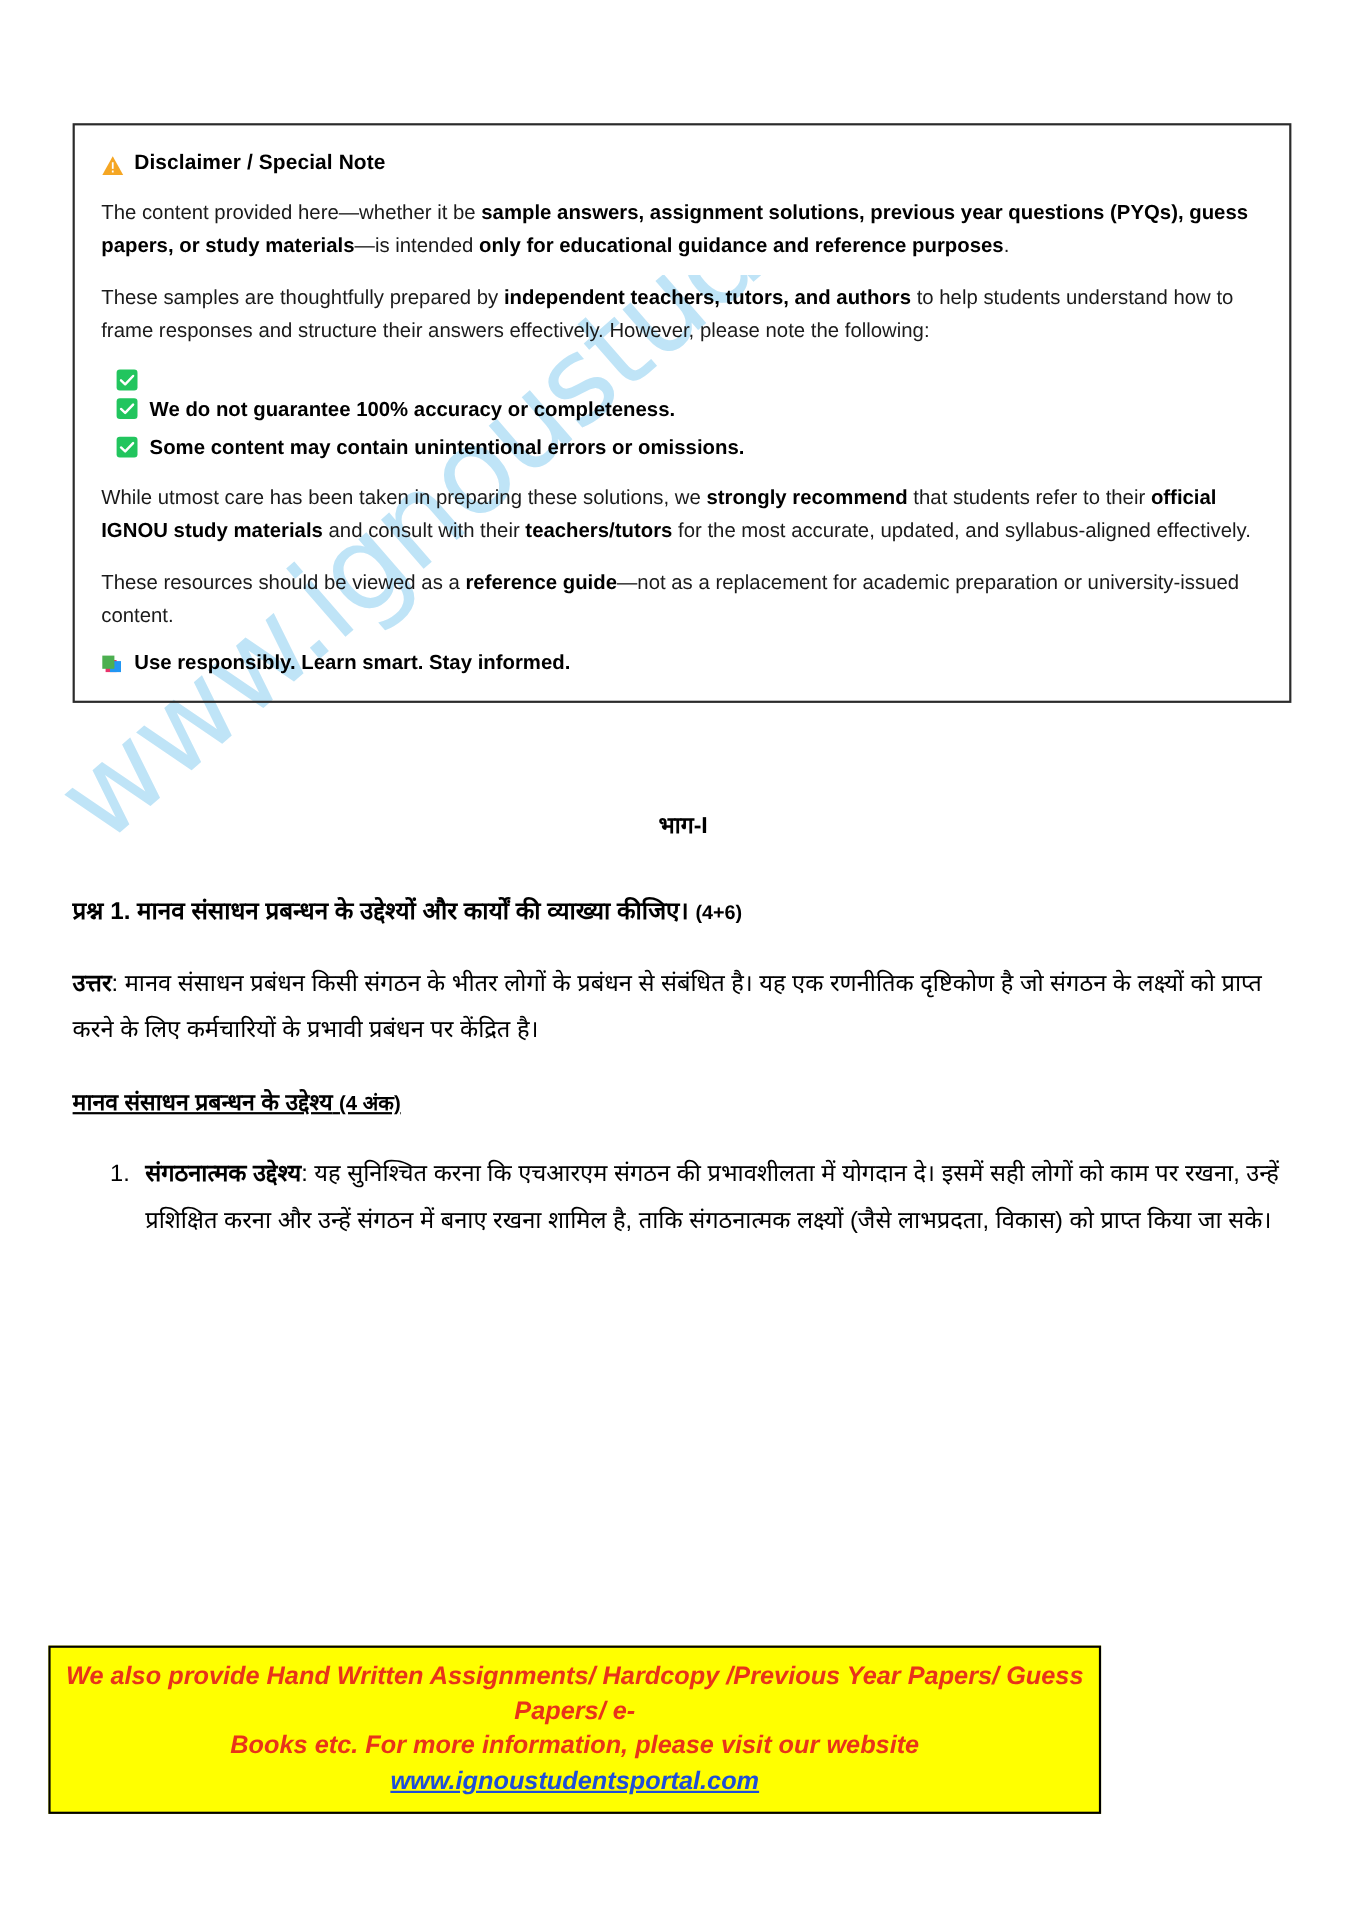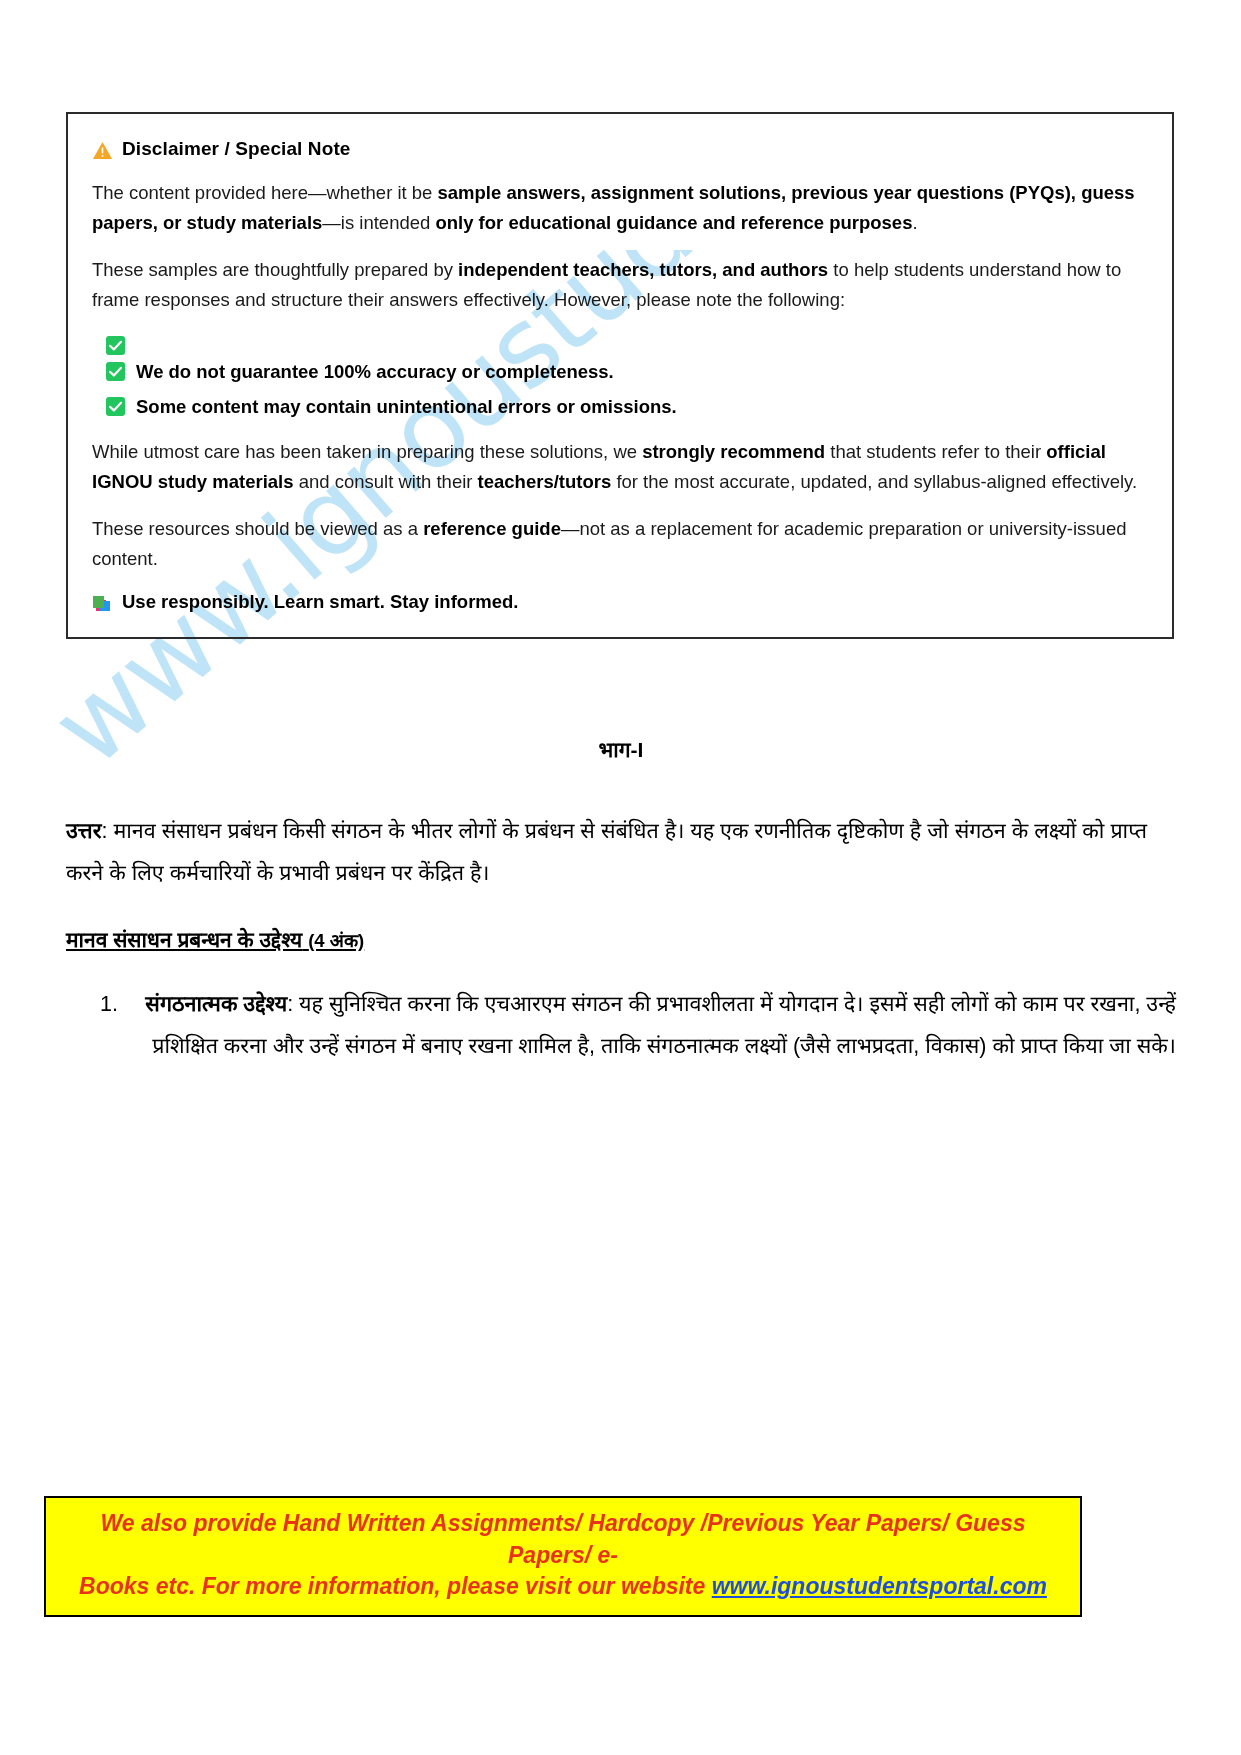--- a/index.html
+++ b/index.html
@@ -160,35 +160,34 @@
     line-height: 1.6;
     margin: 0 0 28px 0;
     text-decoration: underline;
   }
   .sub-heading .small {
     font-size: 18.5px;
   }
   .num-list {
     margin: 0;
     padding-left: 58px;
-    text-align: right;
   }
   .num-list li {
     font-size: 21.5px;
     line-height: 1.95;
     padding-left: 8px;
   }
   .num-list li b { font-weight: bold; }
 
   
   .footer-banner {
     position: absolute;
     left: 44px;
     top: 1496px;
-    width: 1038px;
+    width: 957px;
     box-sizing: border-box;
     background: #ffff00;
     border: 2px solid #000000;
     padding: 10px 14px 12px 14px;
     text-align: center;
     z-index: 20;
   }
   .footer-line {
     font-size: 23px;
     font-style: italic;
@@ -269,20 +268,21 @@
       </span>
       <span>Use responsibly. Learn smart. Stay informed.</span>
     </div>
 
   </div>
 
   <div class="body-content">
 
     <div class="section-heading">भाग-I</div>
 
+    <div class="question-line"><span>प्रश्न 1. मानव संसाधन प्रबन्धन के उद्देश्यों और कार्यों की व्याख्या कीजिए।</span> <span class="marks">(4+6)</span></div>
 
     <p class="answer-para"><span class="lead">उत्तर</span><span>: मानव संसाधन प्रबंधन किसी संगठन के भीतर लोगों के प्रबंधन से संबंधित है। यह एक रणनीतिक दृष्टिकोण है जो संगठन के लक्ष्यों को प्राप्त करने के लिए कर्मचारियों के प्रभावी प्रबंधन पर केंद्रित है।</span></p>
 
     <div class="sub-heading"><span>मानव संसाधन प्रबन्धन के उद्देश्य</span> <span class="small">(4 अंक)</span></div>
 
 
     <ol class="num-list">
       <li><b>संगठनात्मक उद्देश्य</b><span>: यह सुनिश्चित करना कि एचआरएम संगठन की प्रभावशीलता में योगदान दे। इसमें सही लोगों को काम पर रखना, उन्हें प्रशिक्षित करना और उन्हें संगठन में बनाए रखना शामिल है, ताकि संगठनात्मक लक्ष्यों (जैसे लाभप्रदता, विकास) को प्राप्त किया जा सके।</span></li>
     </ol>
 

